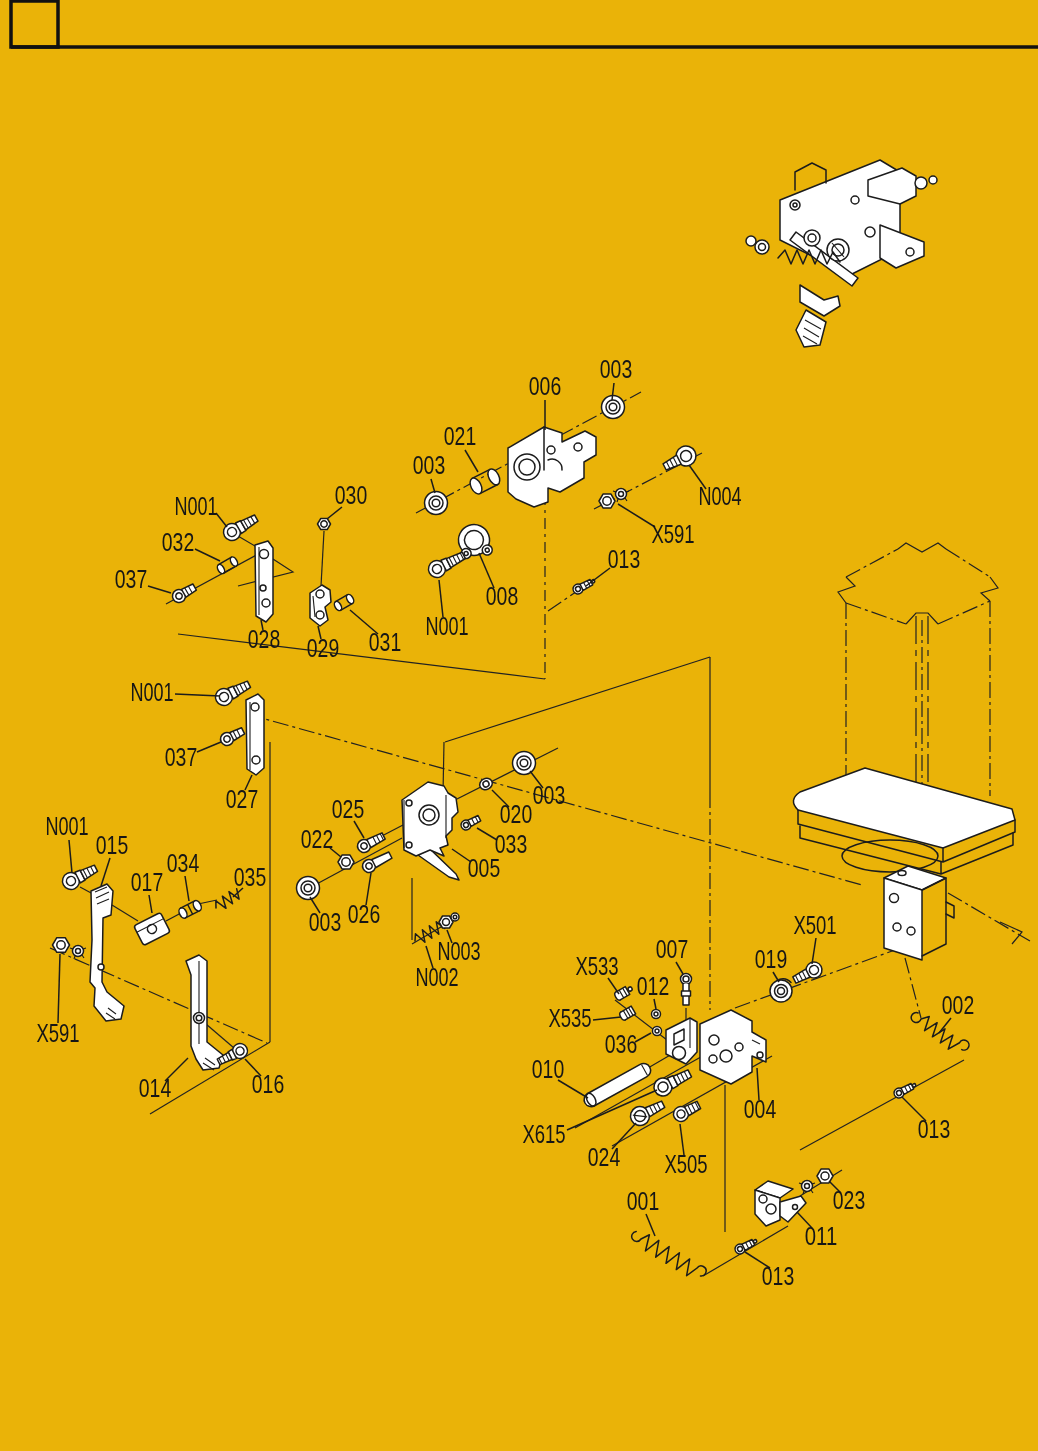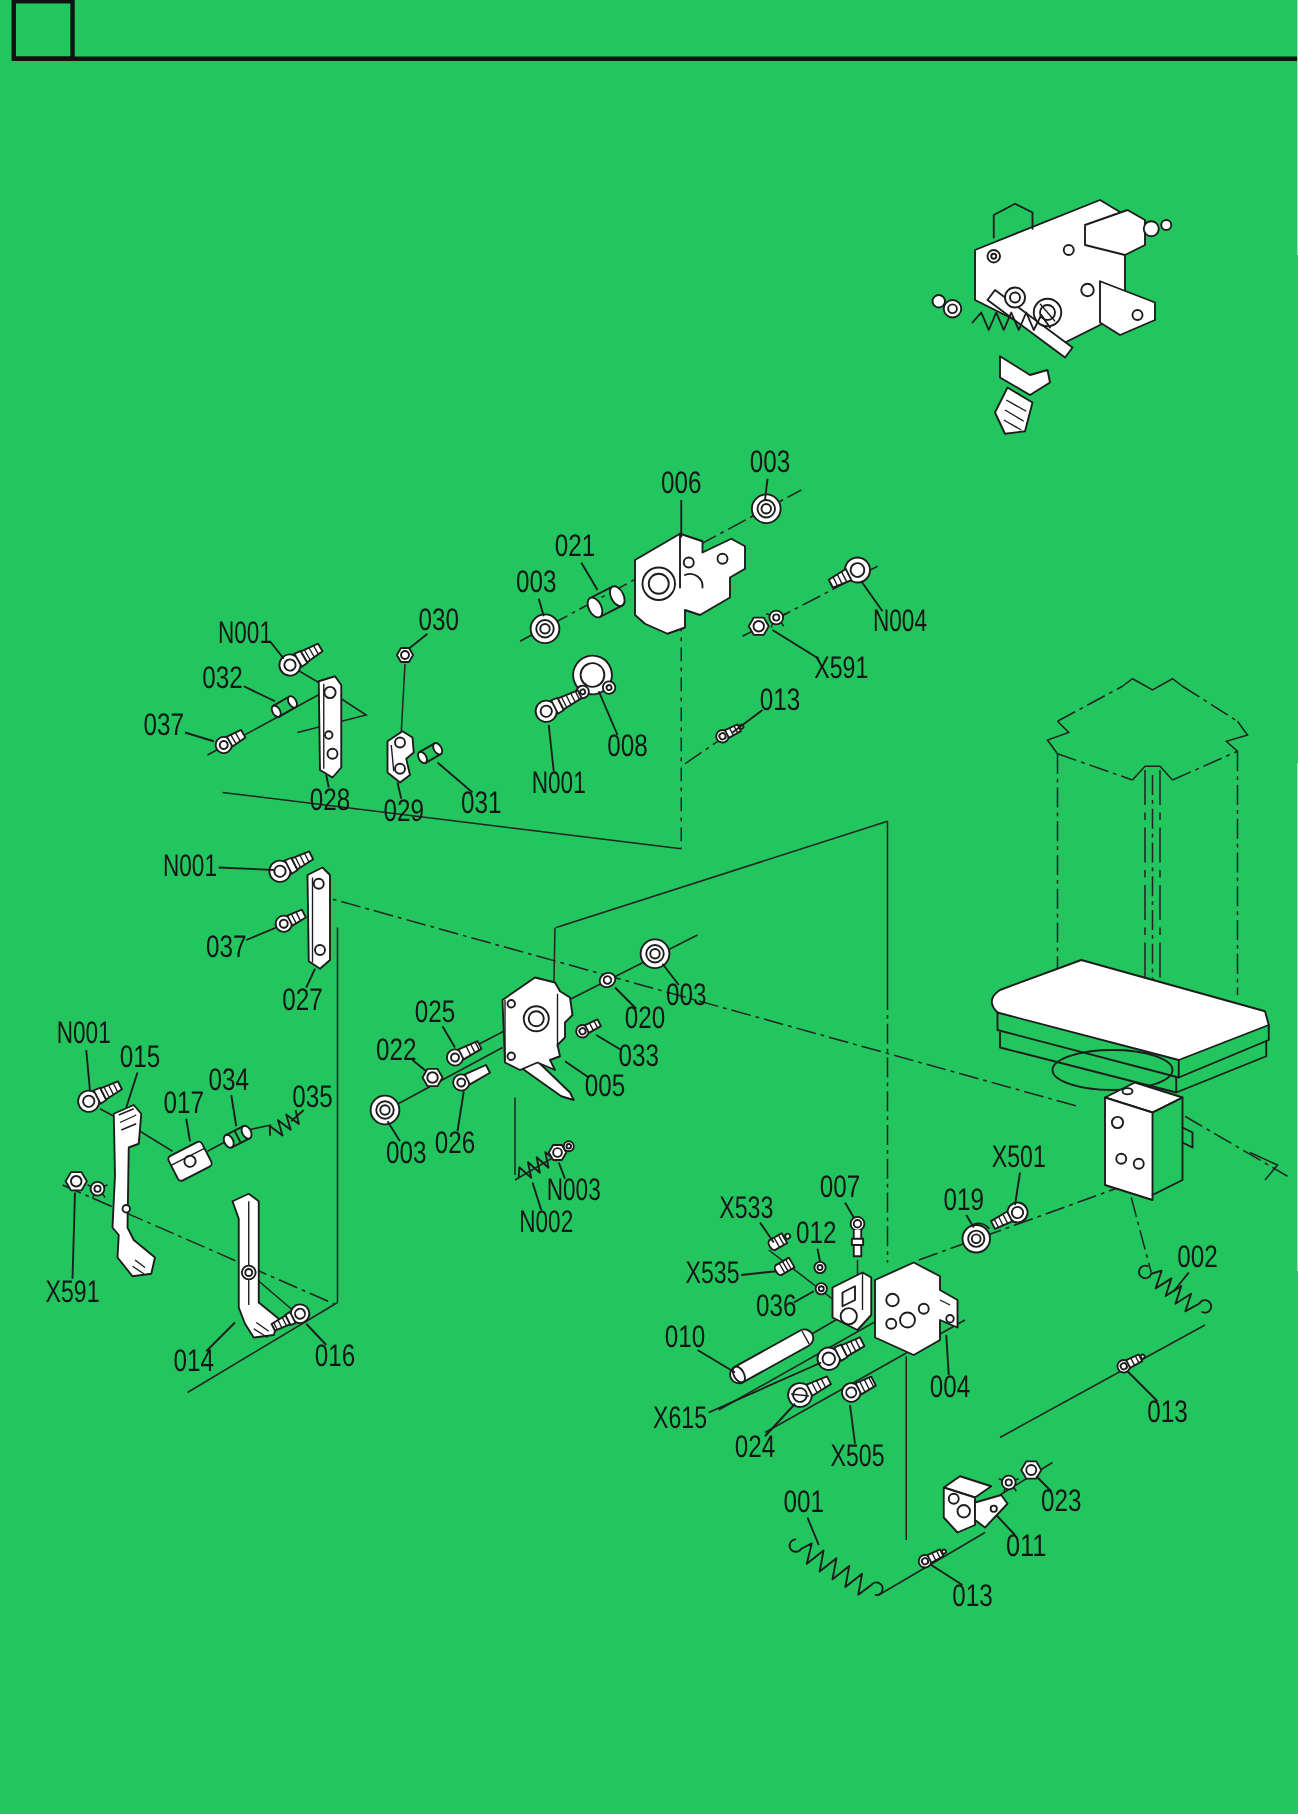--- a/index.html
+++ b/index.html
@@ -1,16 +1,16 @@
 <!DOCTYPE html>
 <html><head>
 <meta charset="utf-8">
 <style>
   html,body{margin:0;padding:0;background:#ffffff;}
-  .stage{position:relative;width:1038px;height:1451px;background:#22c55e;overflow:hidden;}
+  .stage{position:relative;width:1038px;height:1451px;background:#eab308;overflow:hidden;}
   svg{display:block;}
   .part-label{
     font-family:"Liberation Sans","DejaVu Sans",sans-serif;
     font-size:25px;
     fill:#161616;
     text-anchor:middle;
     dominant-baseline:middle;
   }
   .leader{stroke:#1c1c1c;stroke-width:1.5;fill:none;}
   .thin{stroke:#222;stroke-width:1.2;fill:none;}

